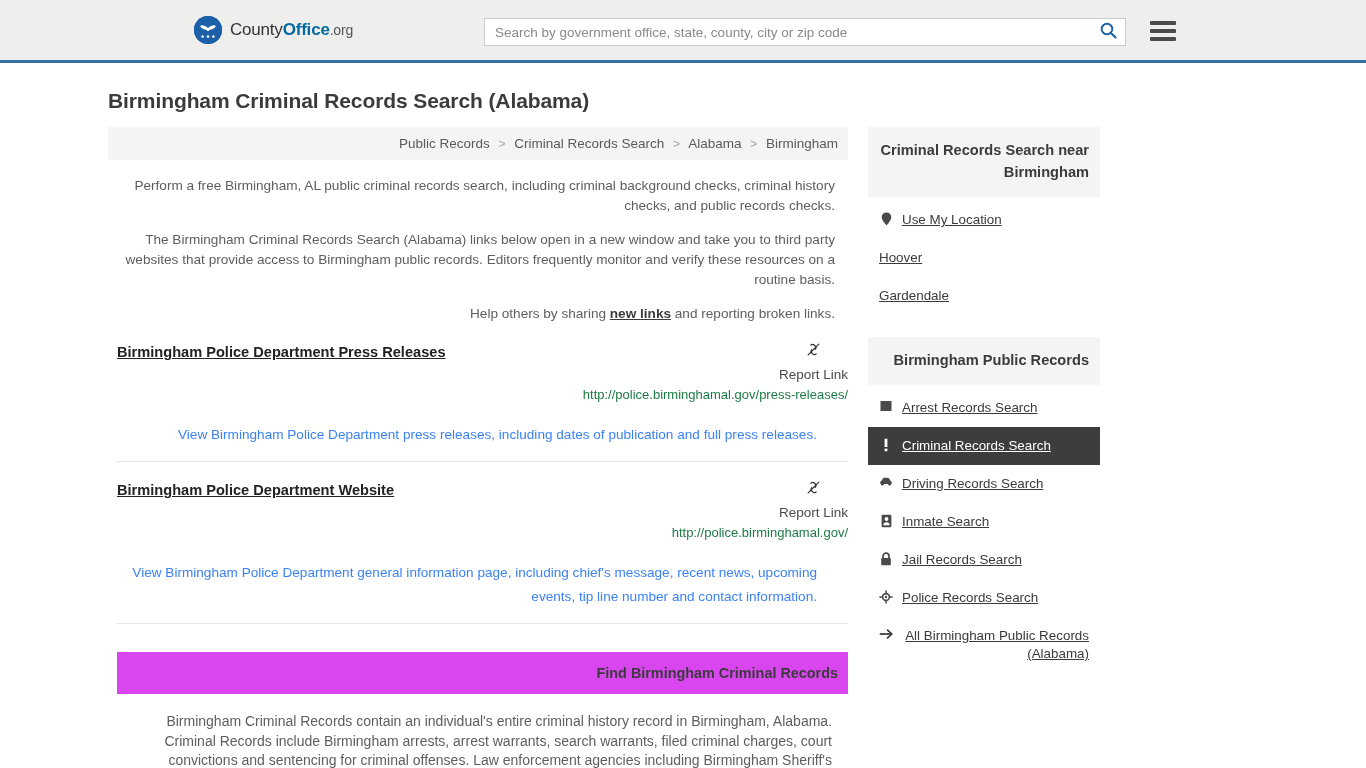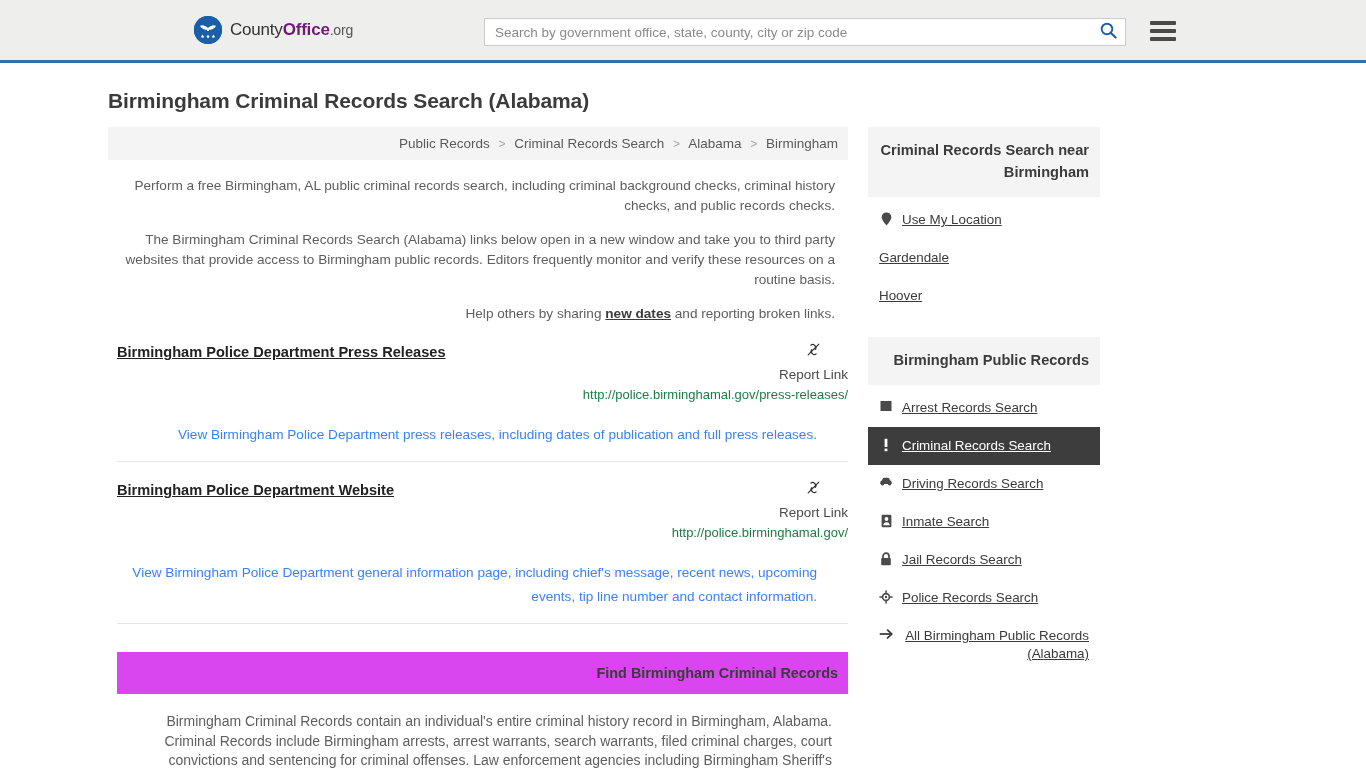--- a/index.html
+++ b/index.html
@@ -35,21 +35,21 @@
     position: relative;
     flex: 0 0 auto;
   }
   .logo-mark svg { position: absolute; top: 0; left: 0; }
   .logo-text {
     font-size: 17px;
     letter-spacing: -0.2px;
     color: #333333;
     white-space: nowrap;
   }
-  .logo-text .b { font-weight: bold; color: #701a75; }
+  .logo-text .b { font-weight: bold; color: #0369a1; }
   .logo-text .sm { font-size: 14px; color: #555; }
 
   .search-wrap {
     position: absolute;
     left: 484px;
     top: 18px;
     width: 642px;
     height: 28px;
     background: #ffffff;
     border: 1px solid #cccccc;
@@ -270,21 +270,21 @@
         <a href="#">Criminal Records Search</a>
         <span class="sep">&gt;</span>
         <a href="#">Alabama</a>
         <span class="sep">&gt;</span>
         <a href="#">Birmingham</a>
       </div>
 
       <div class="intro">
         <p class="first">Perform a free Birmingham, AL public criminal records search, including criminal background checks, criminal history checks, and public records checks.</p>
         <p>The Birmingham Criminal Records Search (Alabama) links below open in a new window and take you to third party websites that provide access to Birmingham public records. Editors frequently monitor and verify these resources on a routine basis.</p>
-        <p><span>Help others by sharing </span><a href="#">new dates</a><span> and reporting broken links.</span></p>
+        <p><span>Help others by sharing </span><a href="#">new links</a><span> and reporting broken links.</span></p>
       </div>
 
       <div class="result">
         <div class="result-head">
           <a class="result-title" href="#">Birmingham Police Department Press Releases</a>
           <span class="report-link">
             <span>
               <svg width="15" height="15" viewBox="0 0 16 16">
                 <path d="M5.2 3.3 a2.6 2.6 0 0 1 3.7 0 l0.9 0.9 a2.6 2.6 0 0 1 0 3.7" fill="none" stroke="#333" stroke-width="1.4" stroke-linecap="round"></path>
                 <path d="M10.8 12.7 a2.6 2.6 0 0 1 -3.7 0 l-0.9 -0.9 a2.6 2.6 0 0 1 0 -3.7" fill="none" stroke="#333" stroke-width="1.4" stroke-linecap="round"></path>
@@ -332,25 +332,25 @@
         <div class="side-item">
           <span class="ic">
             <svg width="11" height="14" viewBox="0 0 11 14">
               <path d="M5.5 0.6 C2.7 0.6 0.7 2.6 0.7 5.2 C0.7 8.2 5.5 13.4 5.5 13.4 C5.5 13.4 10.3 8.2 10.3 5.2 C10.3 2.6 8.3 0.6 5.5 0.6 Z" fill="#4a4a4a"></path>
             </svg>
           </span>
           <span class="lbl">Use My Location</span>
         </div>
 
         <div class="side-item no-icon">
+          <span class="lbl">Hoover</span>
+        </div>
+
+        <div class="side-item no-icon">
           <span class="lbl">Gardendale</span>
-        </div>
-
-        <div class="side-item no-icon">
-          <span class="lbl">Hoover</span>
         </div>
       </div>
 
       <div class="side-block-2">
         <div class="side-head">Birmingham Public Records</div>
         <div class="side-list">
 
           <div class="side-item">
             <span class="ic">
               <svg width="12" height="12" viewBox="0 0 12 12">

